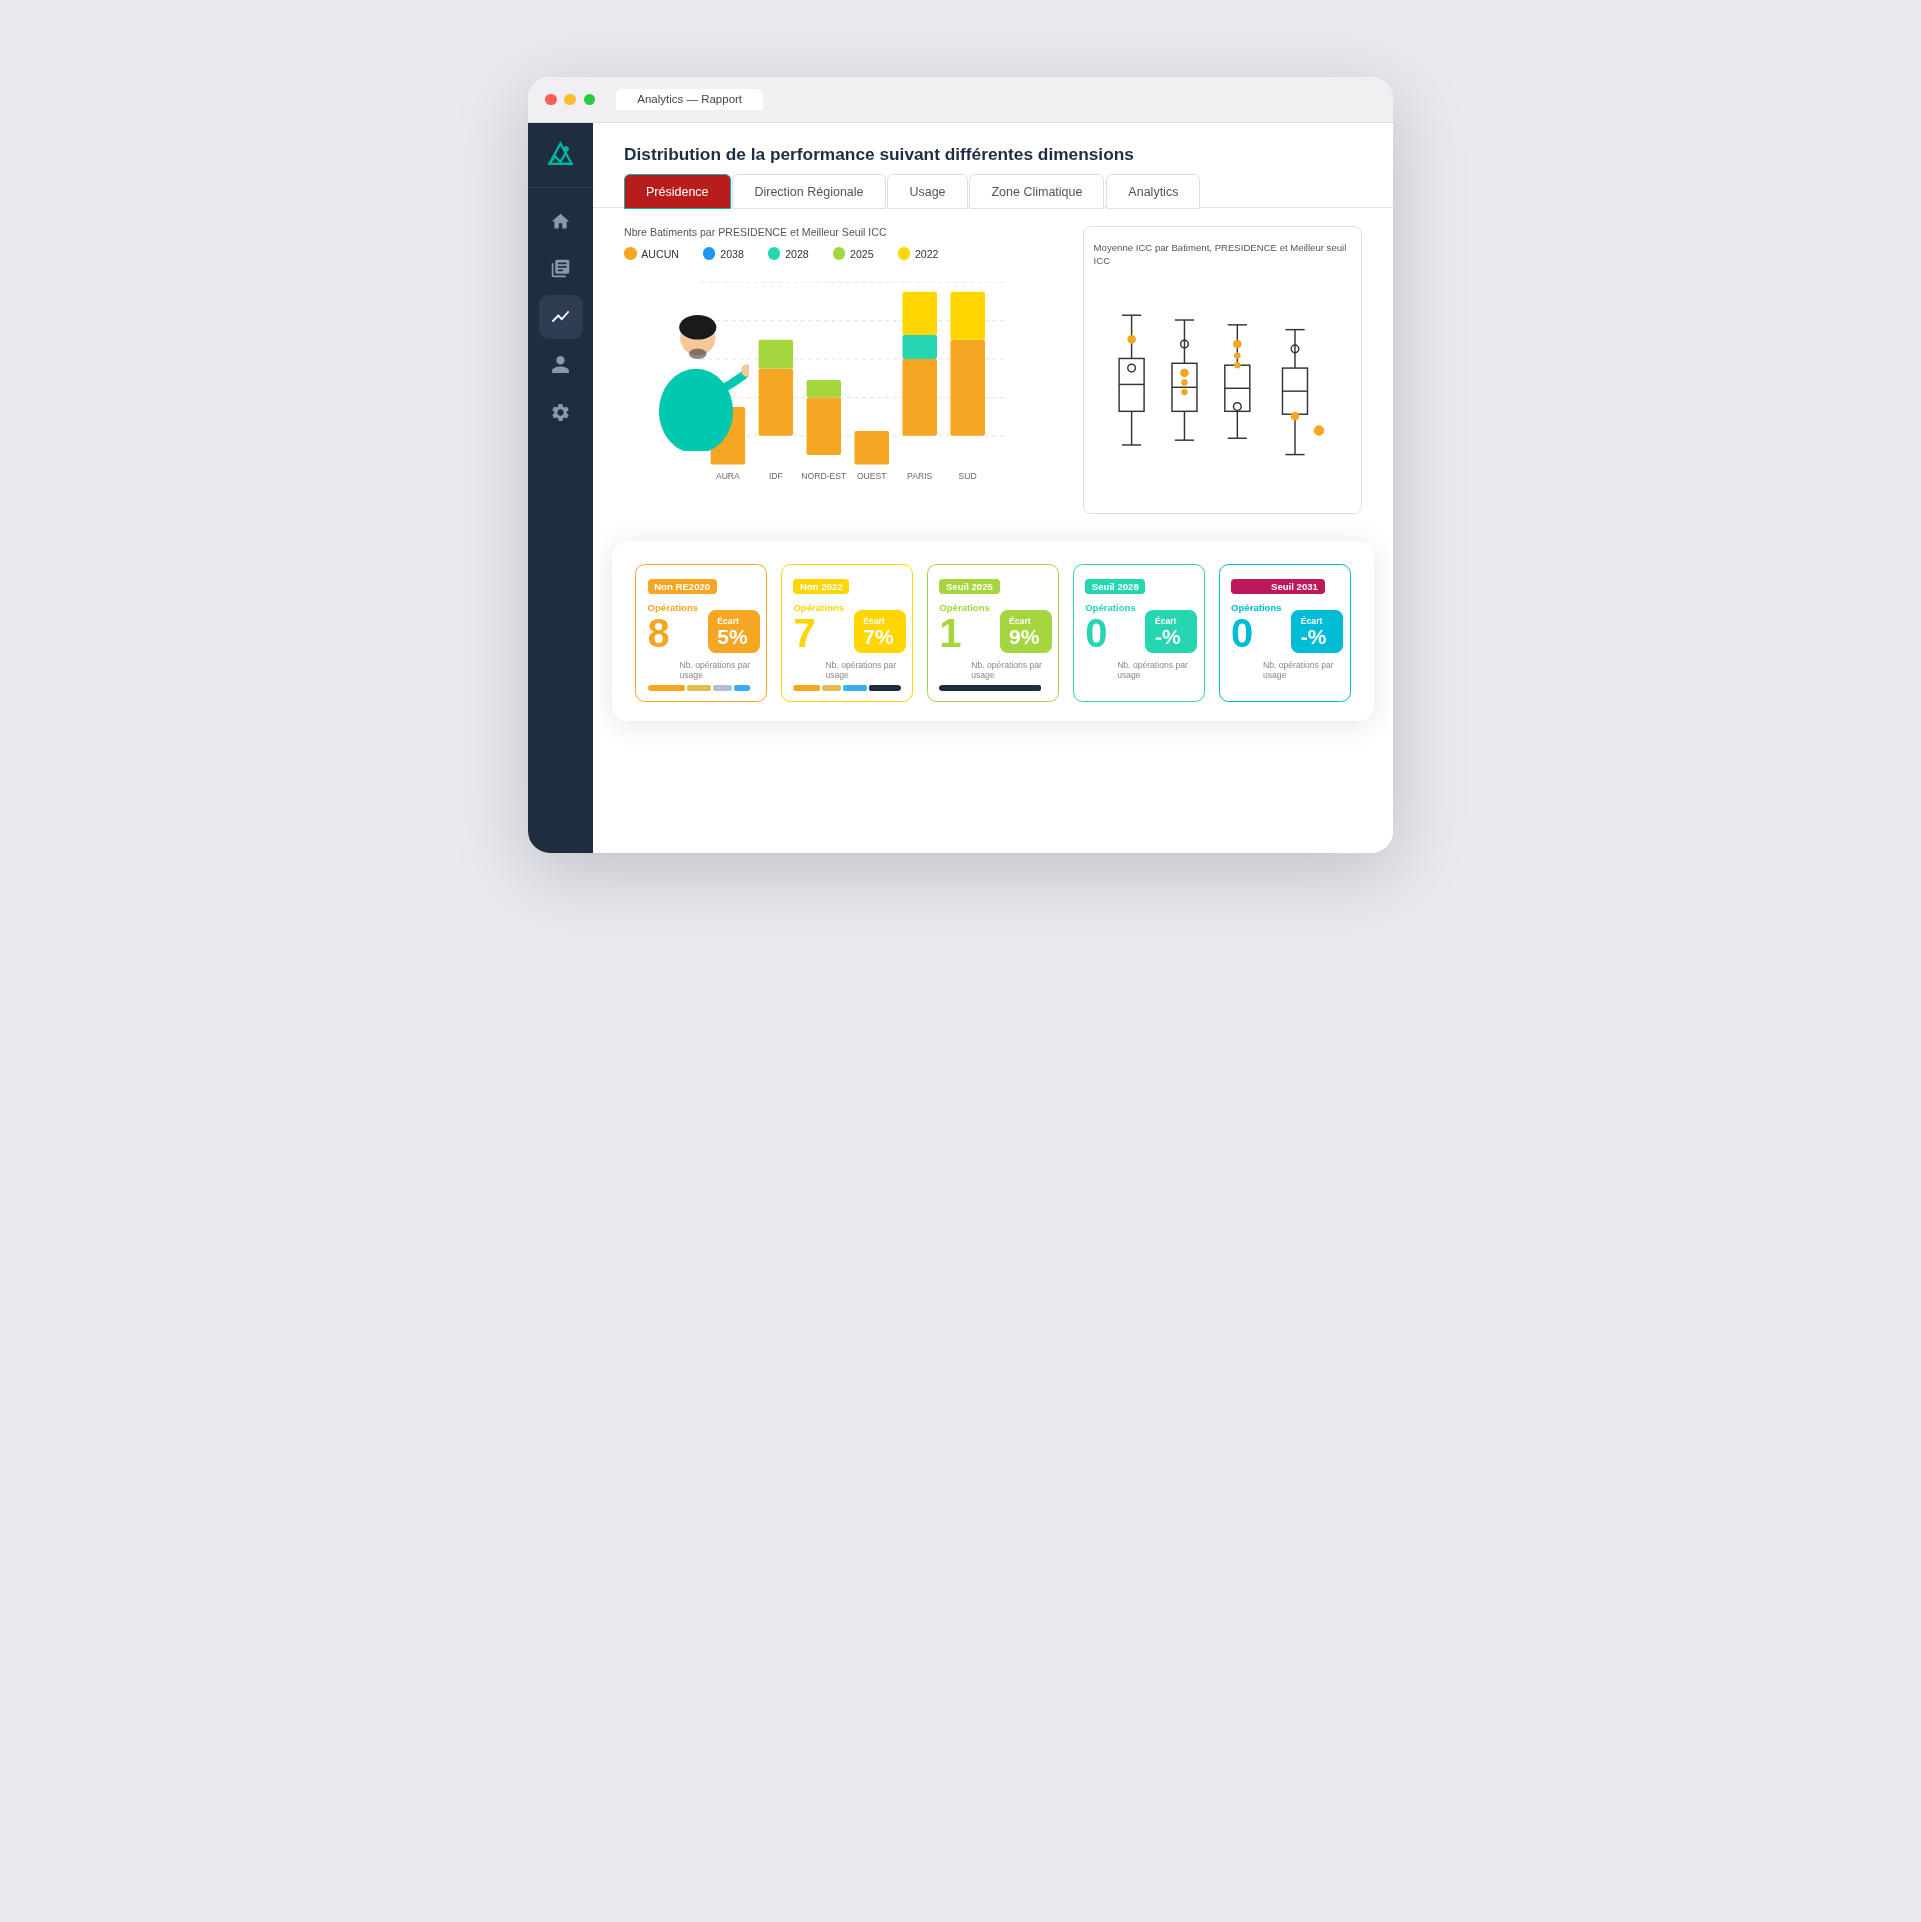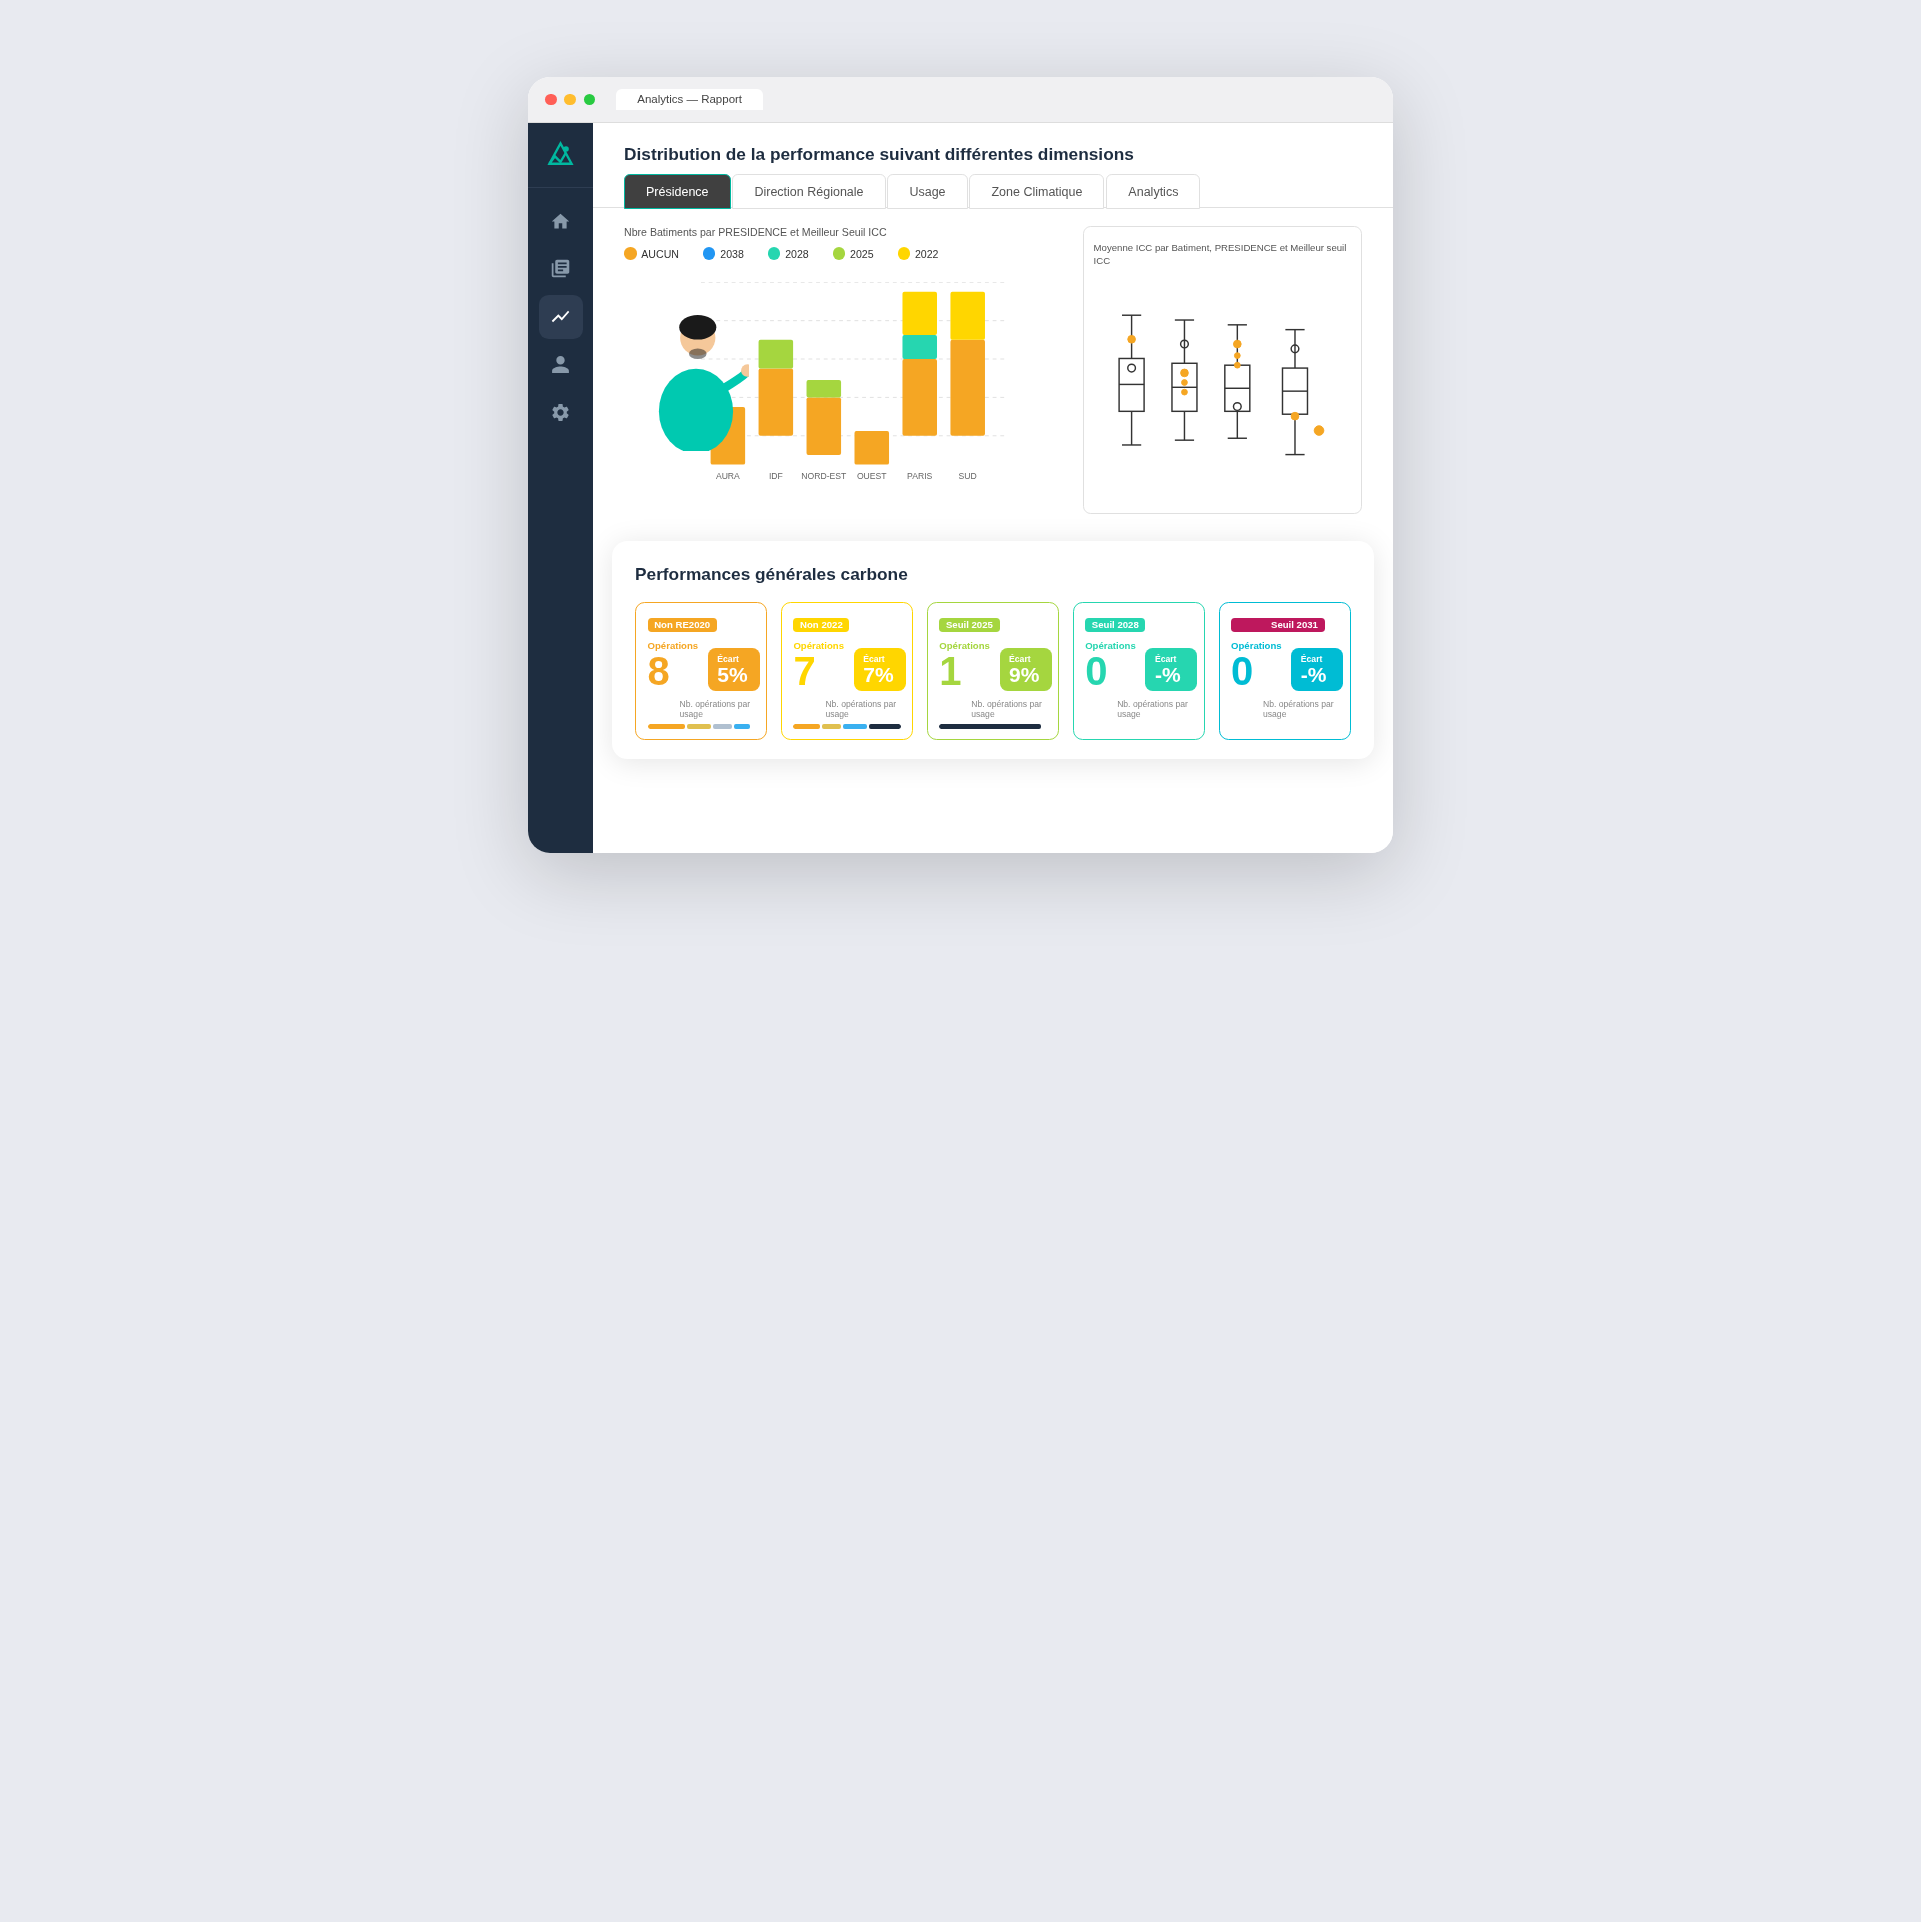--- a/index.html
+++ b/index.html
@@ -160,21 +160,21 @@
       color: #555;
       cursor: pointer;
       border: 1px solid #e0e0e0;
       background: #fff;
       border-radius: 5.8px 5.8px 0 0;
       margin-right: 1.9px;
       position: relative;
       bottom: -1.9px;
     }
     .tab.active {
-      background: #404040;
+      background: #b91c1c;
       color: #fff;
       border-color: #00b8a0;
       border-bottom-color: #00b8a0;
     }
 
     
     .charts-section {
       padding: 17.3px 31px;
       display: flex;
       gap: 23px;
@@ -515,21 +515,20 @@
             <line x1="192" y1="99" x2="218" y2="99" stroke="#333" stroke-width="1.5"></line>
             <circle cx="205" cy="55" r="4" fill="none" stroke="#333" stroke-width="1.5"></circle>
             <circle cx="205" cy="125" r="4" fill="#f5a623" stroke="#f5a623"></circle>
 
             <circle cx="230" cy="140" r="5" fill="#f5a623" stroke="#f5a623"></circle>
           </svg>
         </div>
       </div>
 
       <div class="performances-section">
-        <div class="performances-title">Performances générales carbone</div>
         <div class="perf-cards">
 
           <div class="perf-card" style="border-color:#f5a623;">
             <span class="perf-card-label" style="background:#f5a623; color:#fff;">Non RE2020</span>
             <div class="perf-card-row">
               <div>
                 <div class="perf-ops-label" style="color:#f5a623;">Opérations</div>
                 <div class="perf-ops-value" style="color:#f5a623;">8</div>
               </div>
               <div class="perf-ecart-box" style="background:#f5a623;">

